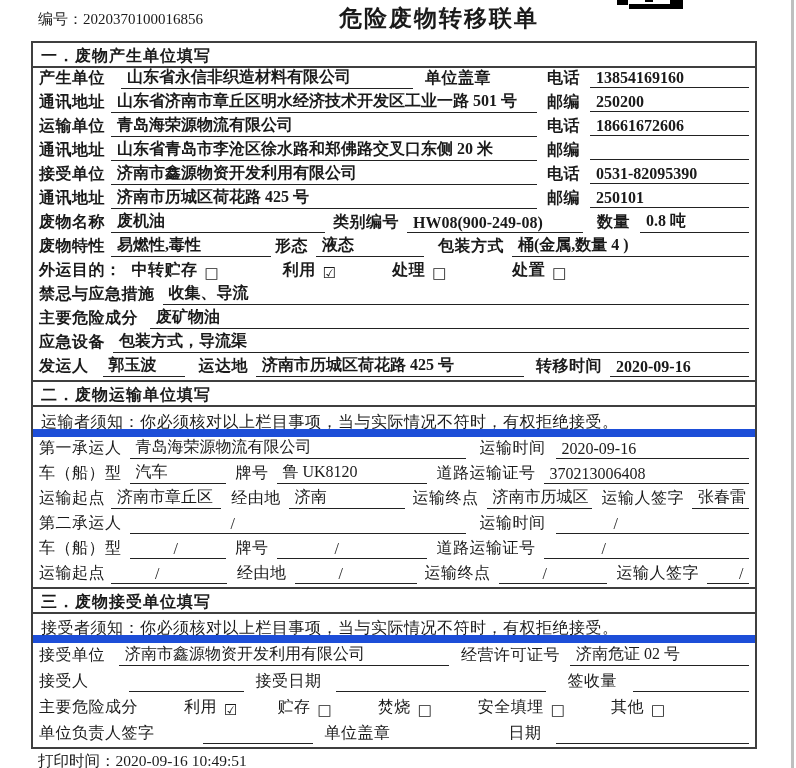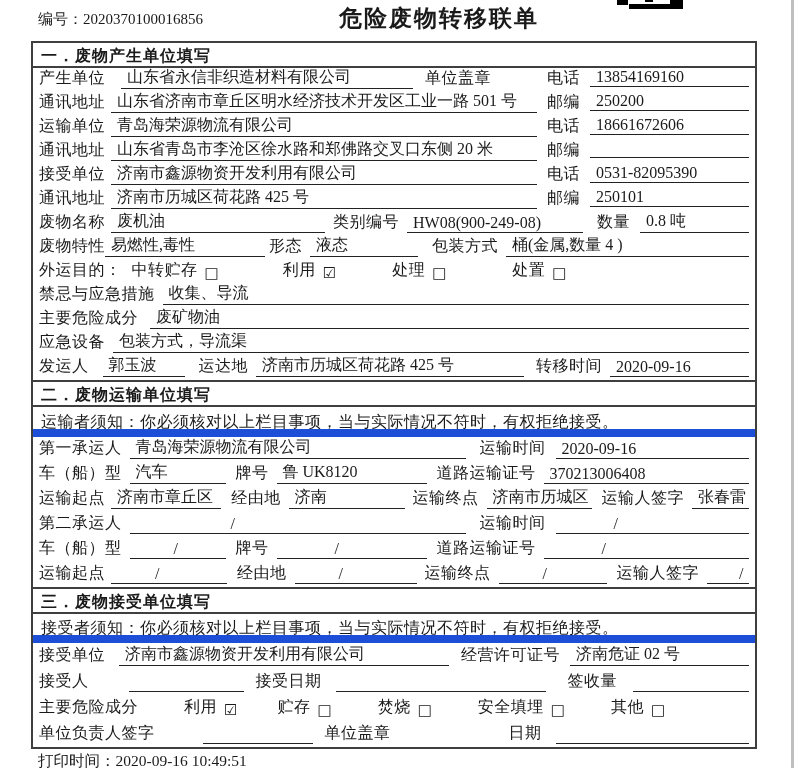--- a/index.html
+++ b/index.html
@@ -23,26 +23,26 @@
     box-sizing:content-box;background:#fff;}
   .sec-title{font-weight:bold;height:25px;box-sizing:border-box;padding:3px 8px 0 8px;
     border-bottom:2px solid #3f3f3f;letter-spacing:1px;}
   .sec-title.bt{border-top:2px solid #3f3f3f;height:27px;}
   .notice{height:30px;box-sizing:border-box;padding:5px 8px 0 8px;border-bottom:8px solid #1d4ed8;
     letter-spacing:0.5px;}
   .notice.h29{height:29px;padding-top:4px;}
 
   .row{display:flex;align-items:flex-end;box-sizing:border-box;
     padding:0 6px 3px 6px;white-space:nowrap;}
-  .r24{height:24px;} .r25{height:25px;} .r26{height:26px;}
+  .r24{height:24px;font-weight:bold;} .r25{height:25px;} .r26{height:26px;}
   .lb{letter-spacing:0.5px;white-space:nowrap;}
   .v{border-bottom:1px solid #222;padding:0 3px 0 6px;white-space:nowrap;overflow:visible;min-height:18px;box-sizing:border-box;}
   .grow{flex:1 1 auto;}
   .lg{display:flex;align-items:flex-end;flex:0 0 508px;}
-  .rg{display:flex;align-items:flex-start;flex:1 1 auto;}
+  .rg{display:flex;align-items:center;flex:1 1 auto;}
   .cbi{display:flex;align-items:flex-end;}
   .box{font-family:"DejaVu Sans",sans-serif;font-size:15px;margin-left:7px;line-height:1;}
   .ind100{text-indent:95px;} .ind40{text-indent:38px;} .ind30{text-indent:26px;} .ind55{text-indent:52px;}
   .footer{position:absolute;left:38px;top:751px;font-size:15.5px;white-space:nowrap;}
 </style>
 </head>
 <body>
 
 <div class="serial">
   <span>编号：</span><span>2020370100016856</span>
@@ -131,21 +131,21 @@
     <span class="lb">废物名称</span>
     <span class="v" style="width:214px;margin-left:6px">废机油</span>
     <span class="lb" style="margin-left:8px">类别编号</span>
     <span class="v" style="width:176px;margin-left:8px">HW08(900-249-08)</span>
     <span class="lb" style="margin-left:14px">数量</span>
     <span class="v grow" style="margin-left:10px">0.8 吨</span>
   </div>
 
   <div class="row r24">
     <span class="lb">废物特性</span>
-    <span class="v" style="width:160px;">易燃性,毒性</span>
+    <span class="v" style="width:160px;margin-left:6px">易燃性,毒性</span>
     <span class="lb" style="margin-left:4px">形态</span>
     <span class="v" style="width:108px;margin-left:8px">液态</span>
     <span class="lb" style="margin-left:14px">包装方式</span>
     <span class="v grow" style="margin-left:8px">桶(金属,数量 4 )</span>
   </div>
 
   <div class="row r24">
     <span class="lb">外运目的：</span>
     <span class="cbi" style="margin-left:10px">
       <span class="lb">中转贮存</span>

